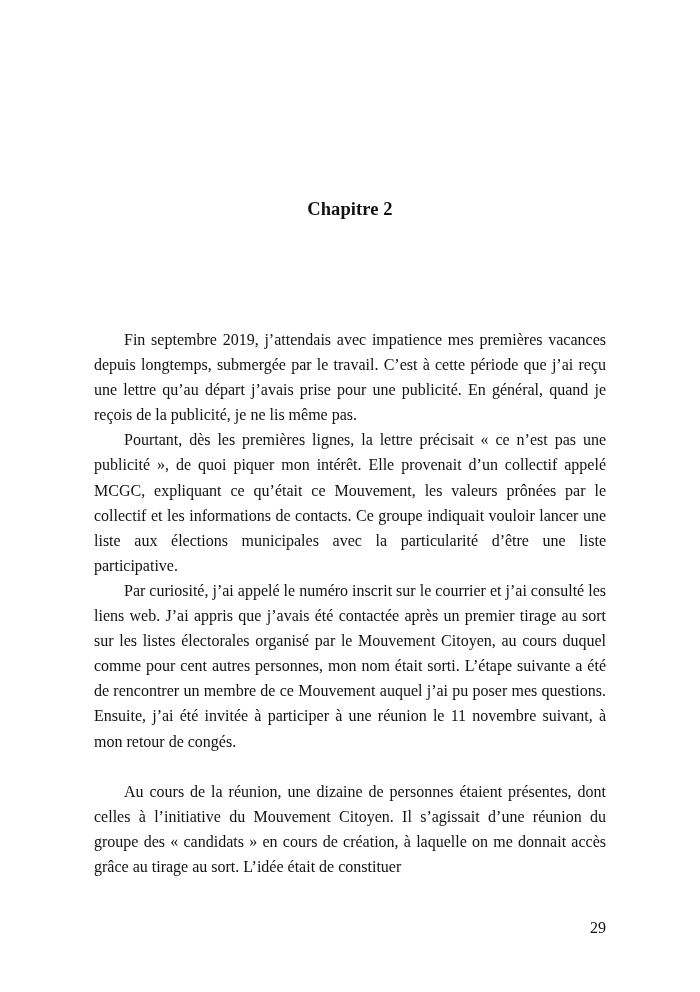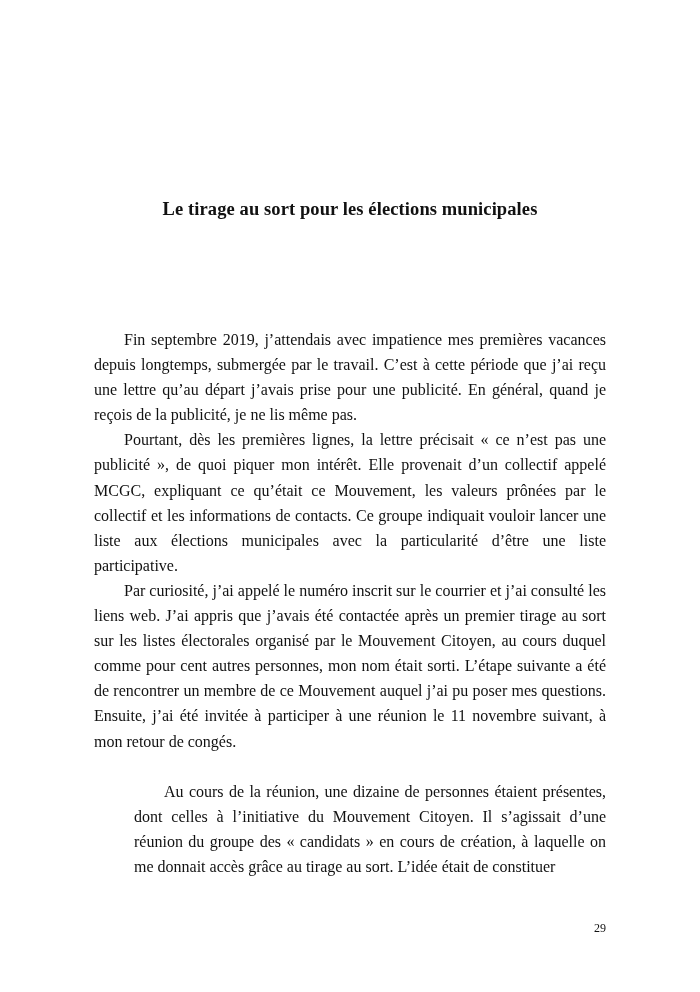--- a/index.html
+++ b/index.html
@@ -57,42 +57,41 @@
     font-size: 16px;
     line-height: 25.1px;
     text-align: justify;
     text-justify: inter-word;
     text-indent: 30px;
     hyphens: none;
     -webkit-hyphens: none;
   }
   p.para.gap-before {
     margin-top: 25.1px;
-    margin-left: 40px;
   }
   .page-number {
     position: absolute;
     left: 0;
     top: 918px;
     width: 512px;
     text-align: right;
-    font-size: 12px;
+    font-size: 16px;
     line-height: 20px;
   }
 </style>
 </head>
 <body>
 
 <div class="page">
 
   <div class="content">
 
     <div class="heading-block">
       <h1 class="chapter-heading">
-        <span class="line-2">Le tirage au sort pour les élections municipales</span>
+        <span class="line-1">Chapitre 2</span>
       </h1>
     </div>
 
     <div class="body-block">
       <p class="para">Fin septembre 2019, j’attendais avec impatience mes premières vacances depuis longtemps, submergée par le travail. C’est à cette période que j’ai reçu une lettre qu’au départ j’avais prise pour une publicité. En général, quand je reçois de la publicité, je ne lis même pas.</p>
       <p class="para">Pourtant, dès les premières lignes, la lettre précisait « ce n’est pas une publicité », de quoi piquer mon intérêt. Elle provenait d’un collectif appelé MCGC, expliquant ce qu’était ce Mouvement, les valeurs prônées par le collectif et les informations de contacts. Ce groupe indiquait vouloir lancer une liste aux élections municipales avec la particularité d’être une liste participative.</p>
       <p class="para">Par curiosité, j’ai appelé le numéro inscrit sur le courrier et j’ai consulté les liens web. J’ai appris que j’avais été contactée après un premier tirage au sort sur les listes électorales organisé par le Mouvement Citoyen, au cours duquel comme pour cent autres personnes, mon nom était sorti. L’étape suivante a été de rencontrer un membre de ce Mouvement auquel j’ai pu poser mes questions. Ensuite, j’ai été invitée à participer à une réunion le 11 novembre suivant, à mon retour de congés.</p>
       <p class="para gap-before">Au cours de la réunion, une dizaine de personnes étaient présentes, dont celles à l’initiative du Mouvement Citoyen. Il s’agissait d’une réunion du groupe des « candidats » en cours de création, à laquelle on me donnait accès grâce au tirage au sort. L’idée était de constituer</p>
     </div>
 

